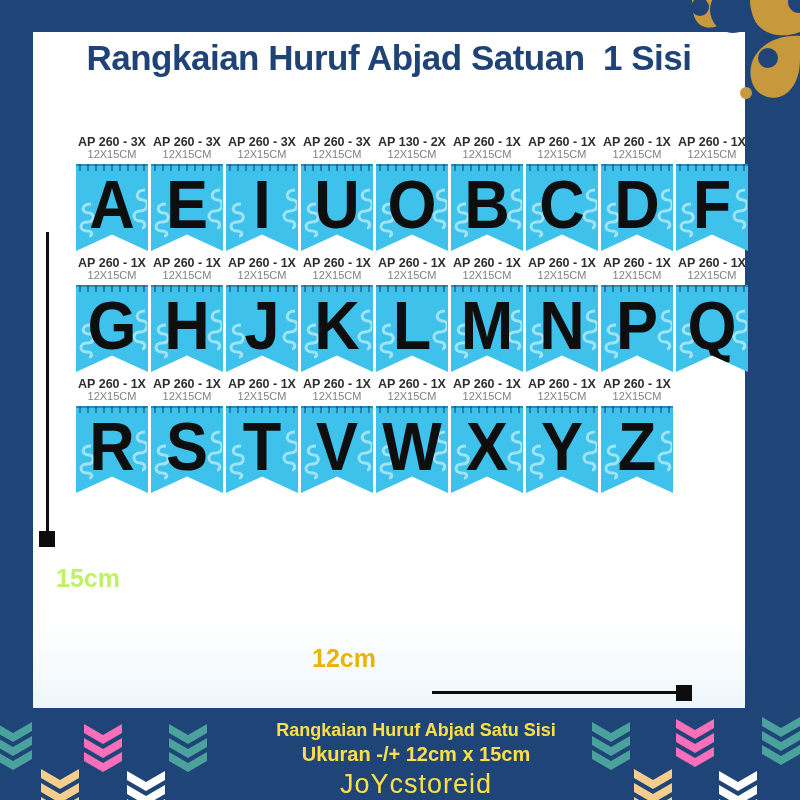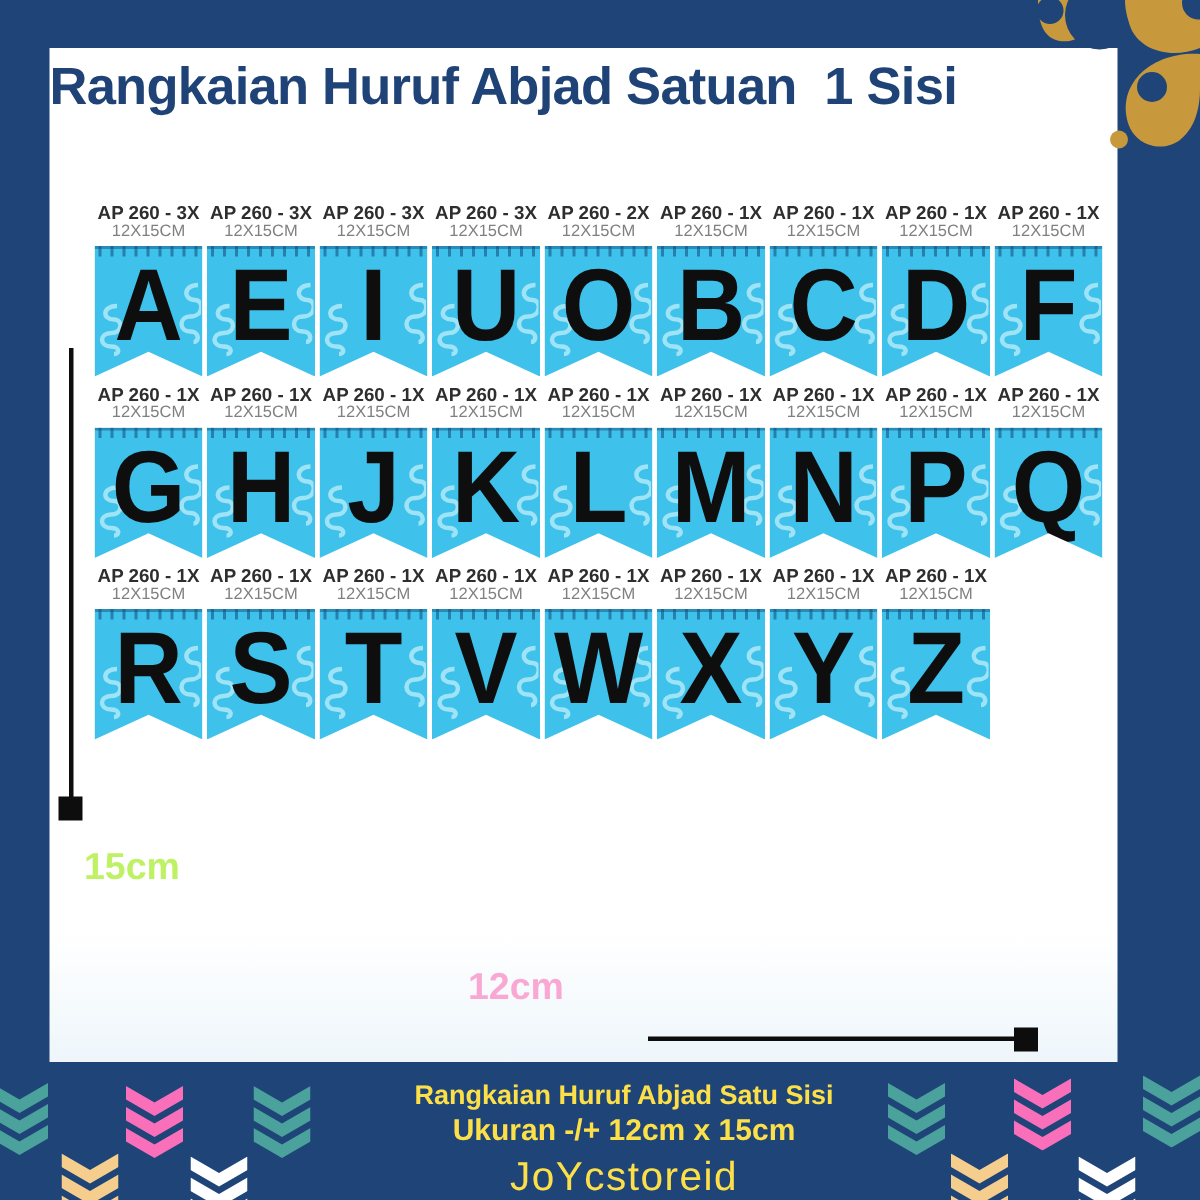--- a/index.html
+++ b/index.html
@@ -2,26 +2,26 @@
 <html><head>
 <meta charset="utf-8">
 <style>
   html,body{margin:0;padding:0;}
   body{width:800px;height:800px;font-family:"Liberation Sans",sans-serif;}
   .page{position:relative;width:800px;height:800px;background:#1E4478;overflow:hidden;}
 
   
   .content{position:absolute;left:33px;top:32px;width:712px;height:676px;
     background:linear-gradient(180deg,#ffffff 0px,#ffffff 590px,#f7fbfd 630px,#eef6fb 676px);}
-  .title{margin:0;padding-top:6px;text-align:left;font-size:35px;font-weight:bold;
+  .title{margin:0;padding-top:6px;text-align:center;font-size:35px;font-weight:bold;
     color:#1F4377;letter-spacing:-0.5px;white-space:pre;}
 
   
   .grid{position:absolute;left:30px;top:104px;}
-  .banner-row{display:flex;gap:3px;margin-bottom:6px;}
+  .banner-row{display:flex;gap:3px;margin-bottom:6px;margin-left:13px;}
   .banner{width:72px;display:flex;flex-direction:column;align-items:center;}
   .blabel{height:26px;text-align:center;line-height:12px;margin-bottom:2px;}
   .blabel .code{font-size:12.5px;font-weight:bold;color:#2e2e2e;white-space:nowrap;}
   .blabel .size{font-size:11px;color:#808080;white-space:nowrap;}
   .pennant{position:relative;width:72px;height:87px;background:#3EC1EA;
     clip-path:polygon(0 0,100% 0,100% 100%,50% 81%,0 100%);
     display:flex;align-items:center;justify-content:center;
     filter:drop-shadow(0 1px 1px rgba(80,80,80,0.5));}
   .pennant .ticks{position:absolute;left:0;top:0;width:100%;height:5px;
     border-top:2px solid rgba(18,74,122,0.45);
@@ -31,21 +31,21 @@
   .squiggle{position:absolute;}
   .squiggle.sl{left:1px;bottom:13px;}
   .squiggle.sr{right:1px;top:24px;}
 
   
   .vline{position:absolute;left:46px;top:232px;width:3px;height:301px;background:#0d0d0d;}
   .vsquare{position:absolute;left:39px;top:531px;width:16px;height:16px;background:#0d0d0d;}
   .hlabel15{position:absolute;left:56px;top:564px;font-size:25px;font-weight:bold;color:#bef264;}
   .hline{position:absolute;left:432px;top:691px;width:247px;height:3px;background:#0d0d0d;}
   .hsquare{position:absolute;left:676px;top:685px;width:16px;height:16px;background:#0d0d0d;}
-  .hlabel12{position:absolute;left:312px;top:644px;font-size:25px;font-weight:bold;color:#f9a8d4;}
+  .hlabel12{position:absolute;left:312px;top:644px;font-size:25px;font-weight:bold;color:#eab308;}
 
   
   .footer{position:absolute;left:16px;top:708px;width:800px;height:92px;text-align:center;color:#fde047;}
   .footer .f1{margin-top:12px;font-size:18px;font-weight:bold;}
   .footer .f2{margin-top:2px;font-size:20px;font-weight:bold;}
   .footer .brand{margin-top:3px;font-size:27px;font-weight:400;letter-spacing:1px;}
 
   .chev{position:absolute;}
   .corner-decor{position:absolute;left:686px;top:0;z-index:6;}
 </style>
@@ -122,21 +122,21 @@
       </svg>
       <svg class="squiggle sr" width="18" height="42" viewBox="0 0 18 42">
         <path d="M16,2 C6,2 6,12 14,12 C20,12 20,23 11,23 C3,23 3,33 11,33 C17,33 17,40 13,40" fill="none" stroke-width="3" stroke="#9FE3F6"></path>
       </svg>
       <div class="letter">U</div>
     </div>
   </div>
 
   <div class="banner">
     <div class="blabel">
-      <div class="code">AP 260 - 2X</div>
+      <div class="code">AP 130 - 2X</div>
       <div class="size">12X15CM</div>
     </div>
     <div class="pennant">
       <div class="ticks"></div>
       <svg class="squiggle sl" width="18" height="36" viewBox="0 0 18 36">
         <path d="M14,2 C4,2 4,11 12,11 C18,11 18,20 10,20 C2,20 2,29 10,29 C16,29 16,34 12,34" fill="none" stroke-width="3" stroke="#9FE3F6"></path>
       </svg>
       <svg class="squiggle sr" width="18" height="42" viewBox="0 0 18 42">
         <path d="M16,2 C6,2 6,12 14,12 C20,12 20,23 11,23 C3,23 3,33 11,33 C17,33 17,40 13,40" fill="none" stroke-width="3" stroke="#9FE3F6"></path>
       </svg>

